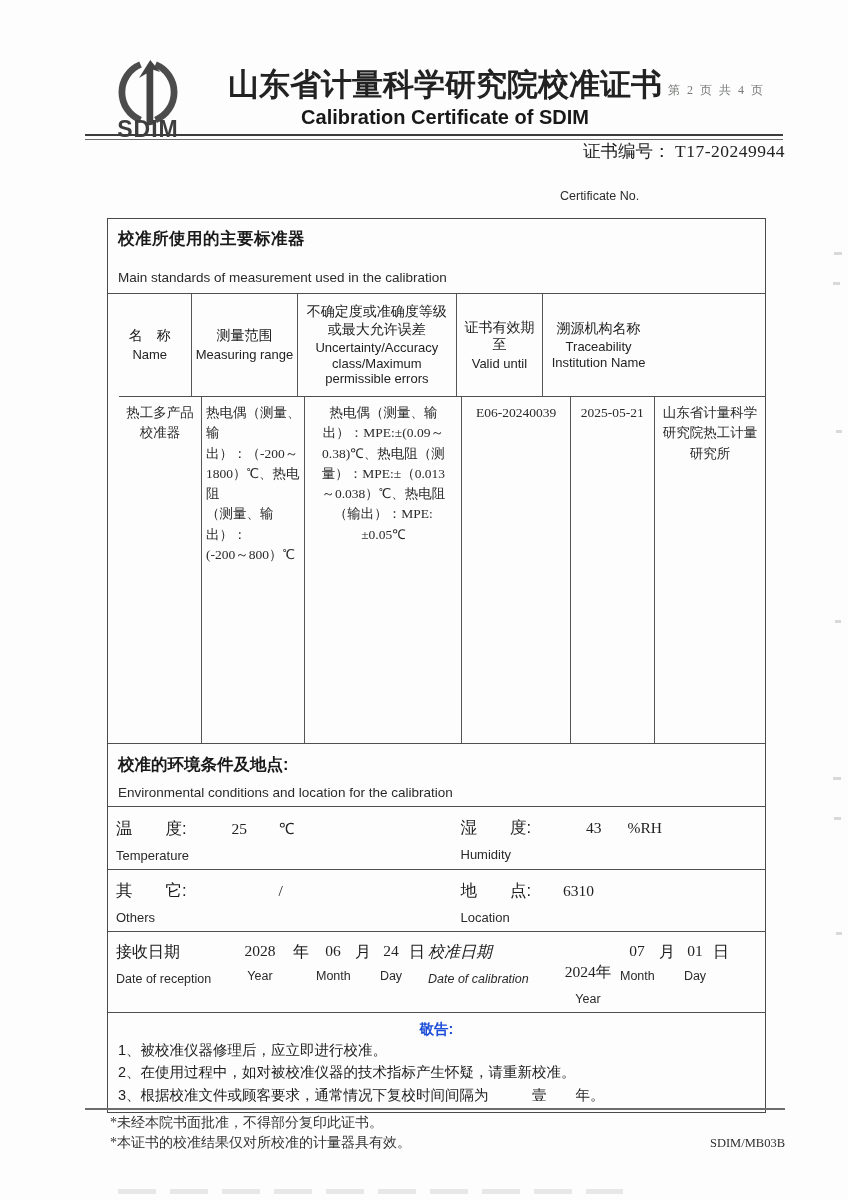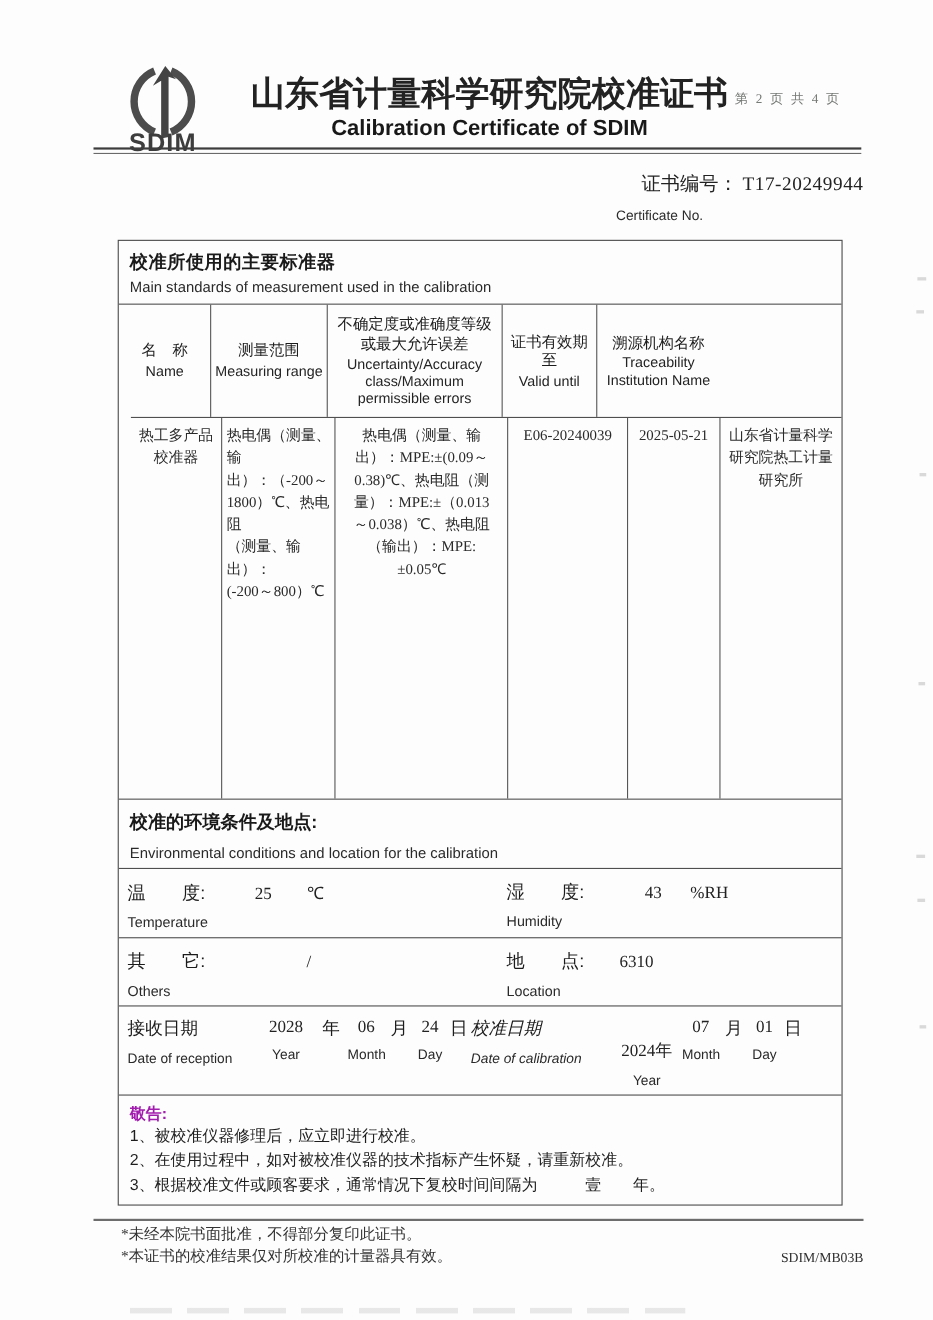--- a/index.html
+++ b/index.html
@@ -13,37 +13,37 @@
              font-family:"Liberation Sans", sans-serif;}
   .title-zh{position:absolute;left:215px;top:64px;width:460px;text-align:center;
             font-family:"Liberation Serif", serif;font-weight:bold;font-size:31px;color:#222;}
   .page-info{position:absolute;left:668px;top:82px;width:120px;
              font-family:"Liberation Serif", serif;font-size:12px;color:#767a76;letter-spacing:2px;}
   .title-en{position:absolute;left:215px;top:106px;width:460px;text-align:center;
             font-weight:bold;font-size:20px;color:#181818;}
   .rule1{position:absolute;left:85px;top:134px;width:698px;height:2px;background:#3c3c3c;}
   .rule2{position:absolute;left:85px;top:139px;width:698px;height:1px;background:#6a6a6a;}
 
-  .cert-line{position:absolute;left:460px;top:155px;width:325px;text-align:right;
+  .cert-line{position:absolute;left:460px;top:139px;width:325px;text-align:right;
              font-family:"Liberation Serif", serif;font-size:17.5px;color:#222;}
   .cert-line .cert-no{letter-spacing:0.5px;}
   .cert-en{position:absolute;left:560px;top:189px;font-size:12.5px;color:#2c2c2c;}
 
   
   .tbl{position:absolute;left:107px;top:218px;width:659px;border:1.6px solid #4a4a4a;
        box-sizing:border-box;background:transparent;}
   .trow{display:flex;border-top:1.2px solid #4f4f4f;box-sizing:border-box;}
   .trow:first-child{border-top:none;}
   .cell{box-sizing:border-box;border-left:1.2px solid #565656;overflow:hidden;}
   .cell:first-child{border-left:none;}
   .c1{width:12.7%;} .c2{width:16%;} .c3{width:24.3%;} .c4{width:16.8%;} .c5{width:13%;} .c6{width:17.2%;}
 
   .sec-title{padding:9px 10px 8px 10px;}
   .sec-title .zh{font-size:16.5px;font-weight:600;letter-spacing:0.5px;color:#1a1a1a;}
-  .sec-title .en{font-size:13.5px;color:#2a2a2a;margin-top:3px;}
+  .sec-title .en{font-size:13.5px;color:#2a2a2a;margin-top:20px;}
 
   .hdr{height:102px;display:flex;flex-direction:column;align-items:center;justify-content:center;
        text-align:center;padding:2px 3px;}
   .hdr .zh{font-size:14px;color:#1c1c1c;white-space:pre-line;line-height:1.25;}
   .hdr .en{font-size:13px;color:#232323;line-height:1.2;margin-top:2px;}
 
   .drow{height:347px;margin-left:11px;}
   .dcell{padding:6px 3px;font-family:"Liberation Serif", serif;font-size:13.5px;color:#2a2a2a;
          white-space:pre-line;line-height:1.5;text-align:center;}
   .dcell.left{text-align:left;padding-left:4px;padding-right:2px;}
@@ -63,21 +63,21 @@
   .dates{display:flex;padding:10px 0 6px 8px;}
   .dcol{display:flex;flex-direction:column;}
   .dzh{font-size:16px;font-weight:500;color:#1b1b1b;}
   .dnum{font-family:"Liberation Serif", serif;font-size:15.5px;font-weight:normal;color:#222;}
   .den{font-size:12.5px;color:#2a2a2a;margin-top:9px;}
   .w118{width:118px;} .w128{width:128px;} .w52{width:52px;text-align:center;} .w34{width:34px;text-align:center;}
   .w30{width:30px;text-align:center;} .w26{width:26px;text-align:center;} .w22{width:22px;text-align:center;}
   .w64{width:64px;text-align:center;margin-top:20px;}
 
   .notice{padding:7px 10px 6px 10px;}
-  .notice .ntitle{font-size:14.5px;font-weight:600;color:#a21caf;}
+  .notice .ntitle{font-size:14.5px;font-weight:600;color:#1d4ed8;text-align:center;}
   .notice .nitem{font-size:14.5px;color:#1e1e1e;line-height:1.55;}
 
   
   .foot-rule{position:absolute;left:85px;top:1108px;width:700px;height:1.6px;background:#6d6d6d;}
   .footnotes{position:absolute;left:110px;top:1113px;font-family:"Liberation Serif", serif;
              font-size:14px;color:#333;line-height:1.45;}
   .form-code{position:absolute;left:585px;top:1136px;width:200px;text-align:right;
              font-family:"Liberation Serif", serif;font-size:12.5px;color:#2e2e2e;}
 
   

